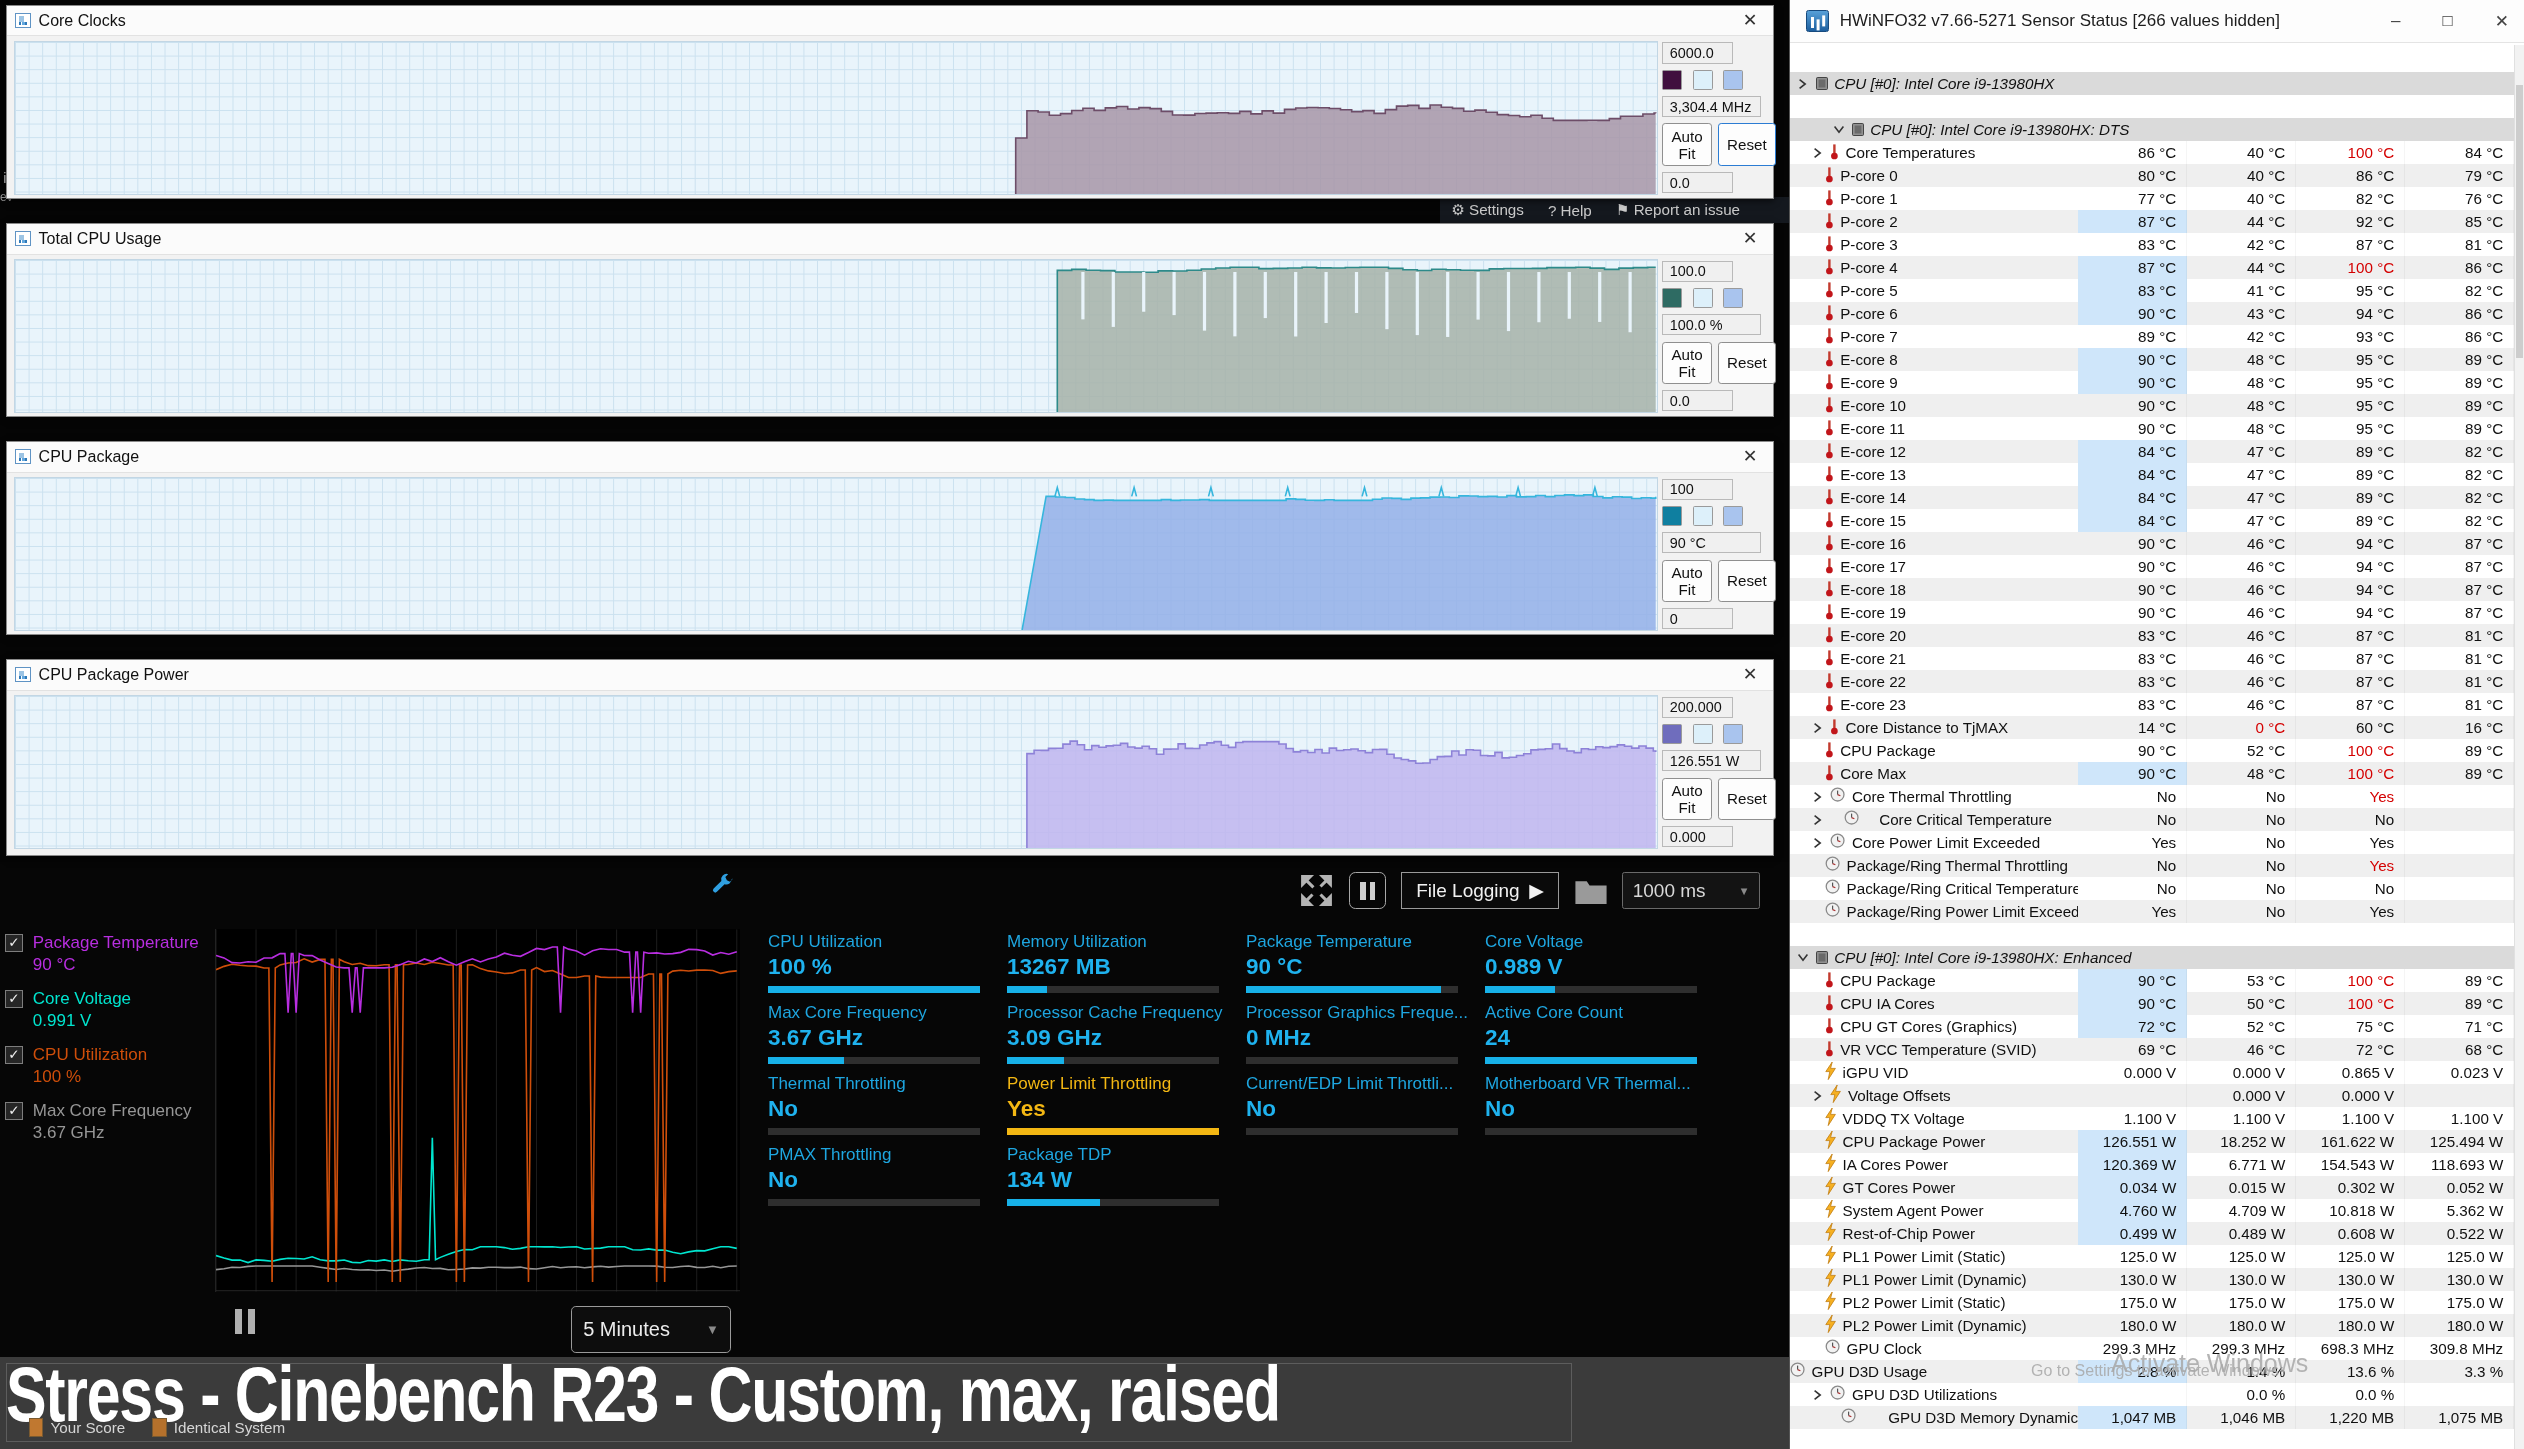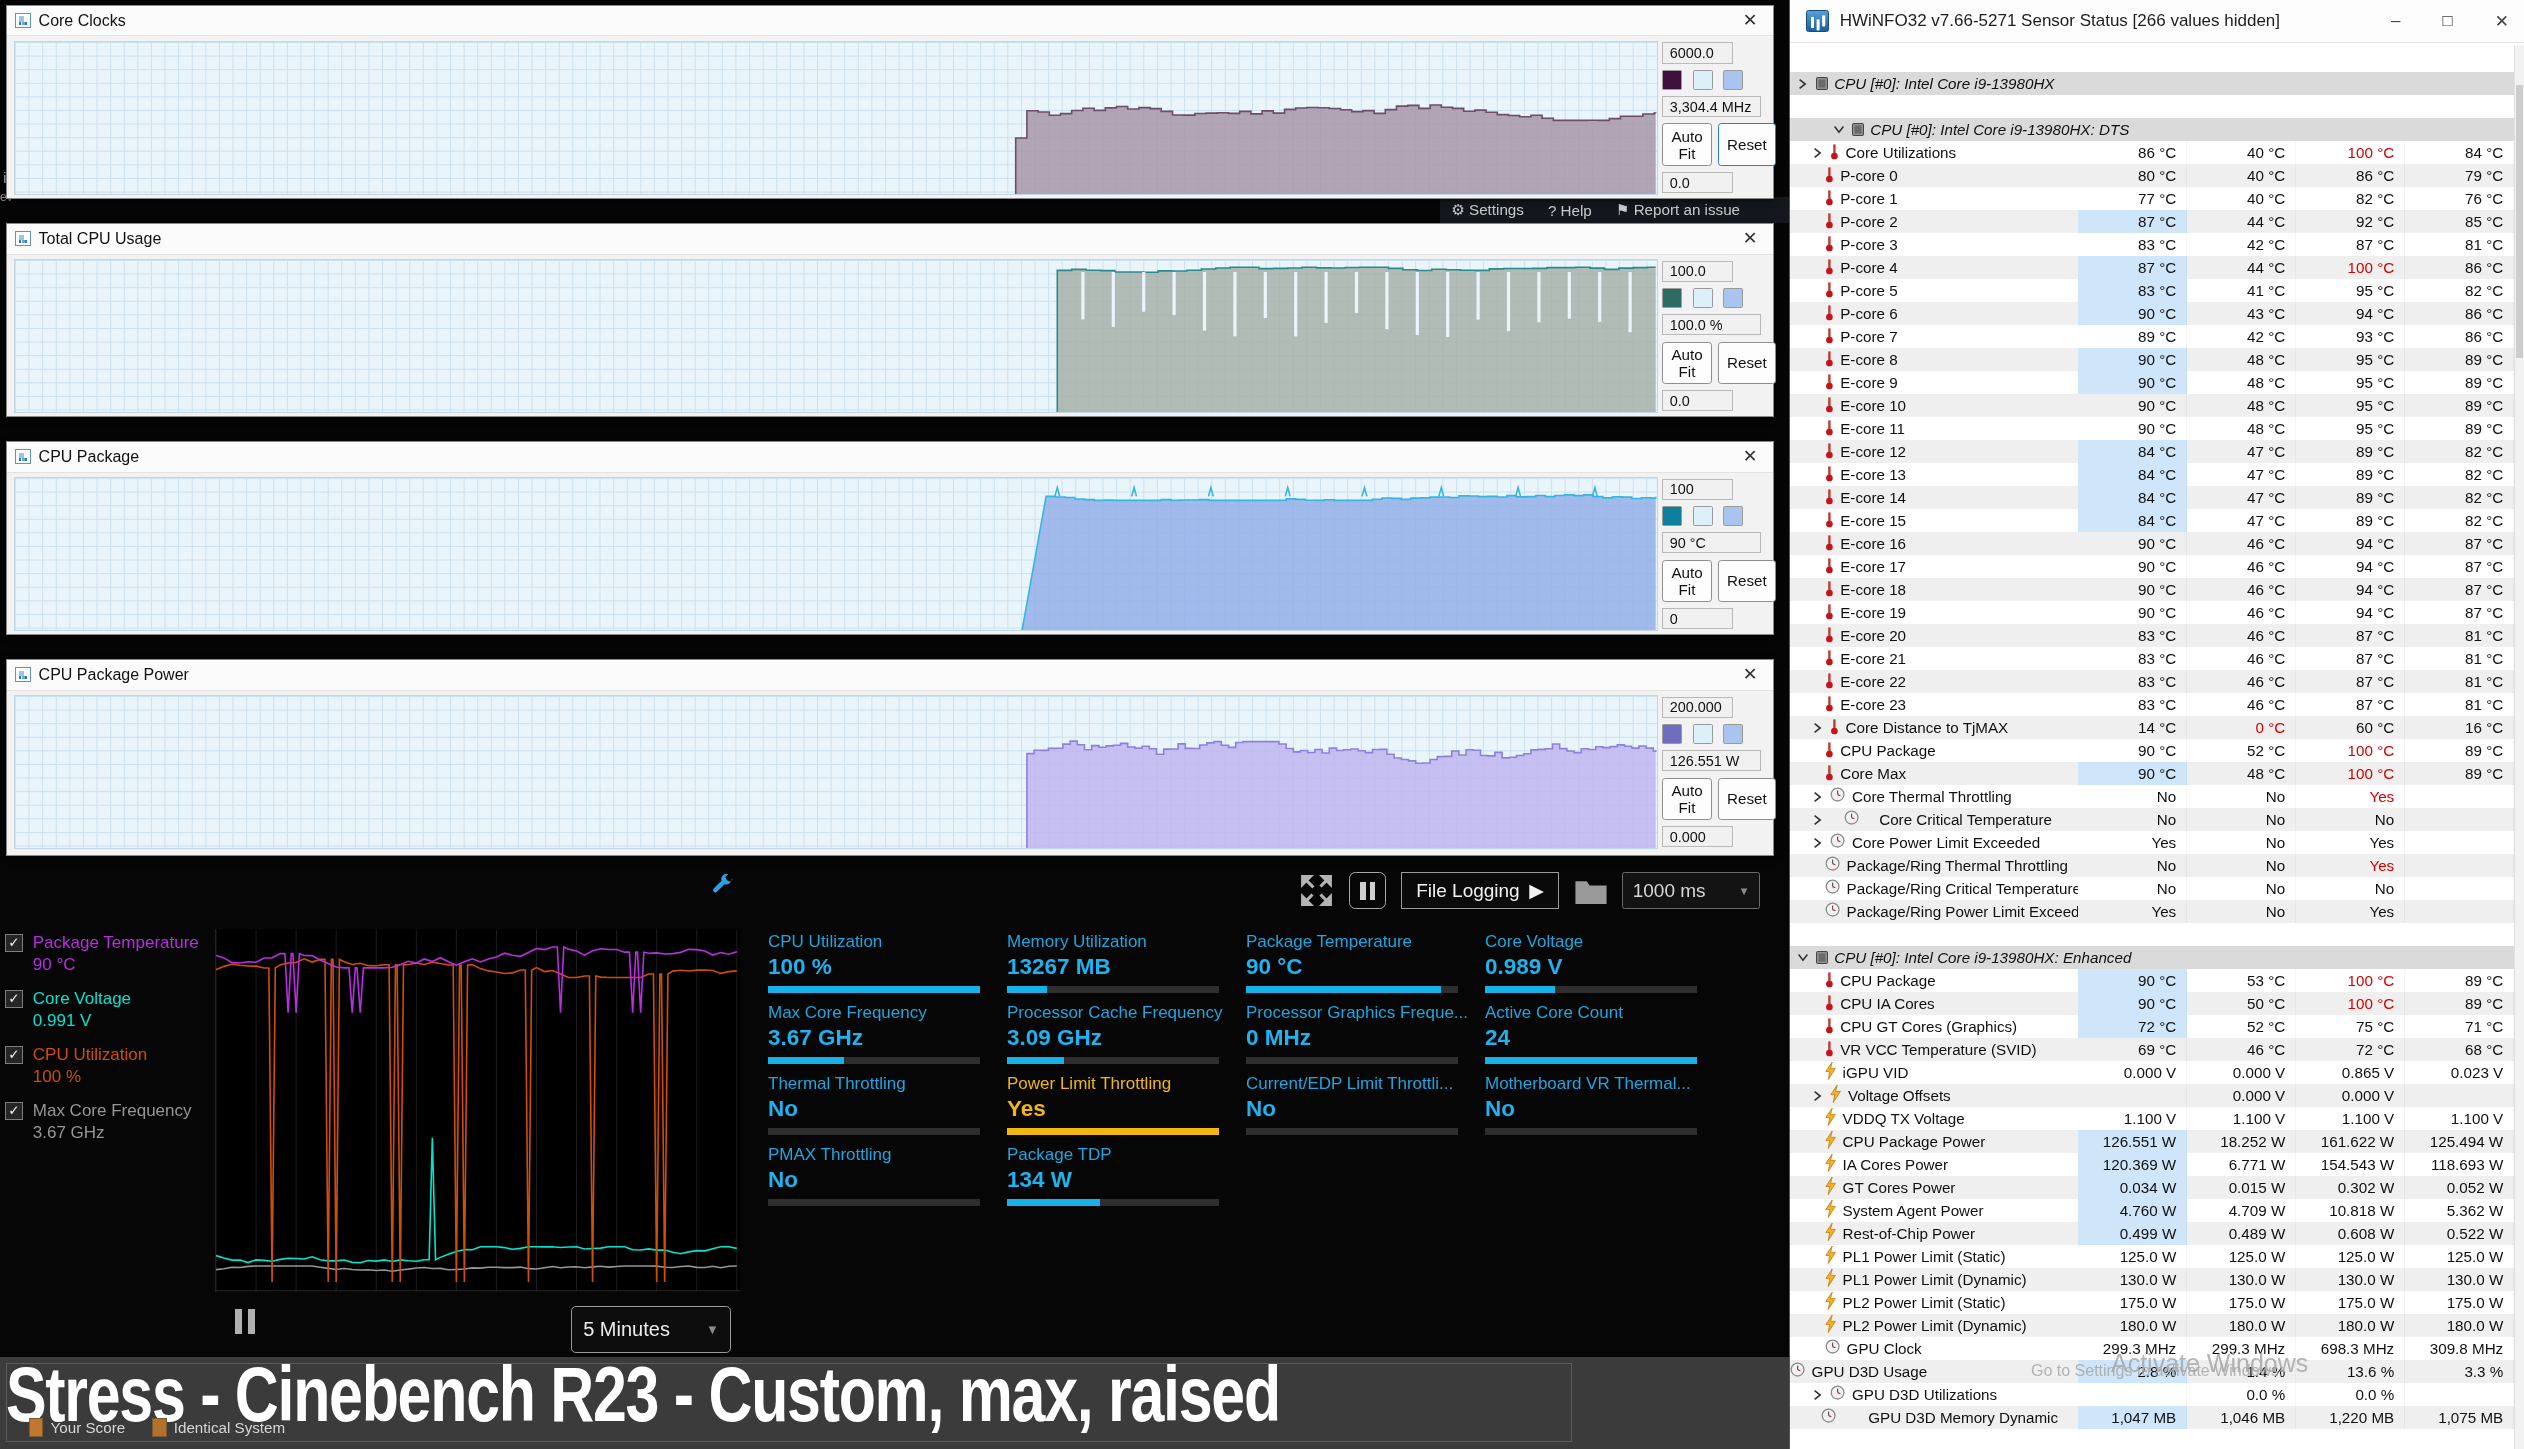--- a/index.html
+++ b/index.html
@@ -490,21 +490,21 @@
           <span class="hw-name" style="padding-left: 21px;">
             <span class="chev">
               <svg width="8.8" height="12" viewBox="0 0 11 15">
                 <polyline points="2,2 9,7.5 2,13" fill="none" stroke="#333" stroke-width="2"></polyline>
               </svg>
             </span>
             <span><svg width="8.8" height="18.4" viewBox="0 0 11 23">
                 <line x1="5.5" y1="3" x2="5.5" y2="14" stroke="#c23a2e" stroke-width="3"></line>
                 <circle cx="5.5" cy="17.5" r="4.2" fill="#c1151a"></circle>
               </svg></span>
-            <span>Core Utilizations</span>
+            <span>Core Temperatures</span>
           </span>
           <span class="hw-cell">86 °C</span>
           <span class="hw-cell">40 °C</span>
           <span class="hw-cell red">100 °C</span>
           <span class="hw-cell">84 °C</span>
         </div>
         <div class="hw-row stripe">
           <span class="hw-name" style="padding-left: 35px;">
             <span><svg width="8.8" height="18.4" viewBox="0 0 11 23">
                 <line x1="5.5" y1="3" x2="5.5" y2="14" stroke="#c23a2e" stroke-width="3"></line>
@@ -1213,21 +1213,21 @@
                 <line x1="9.5" y1="9.5" x2="13" y2="11" stroke="#a33" stroke-width="1.5"></line>
               </svg></span>
             <span>GPU D3D Utilizations</span>
           </span>
           <span class="hw-cell"></span>
           <span class="hw-cell">0.0 %</span>
           <span class="hw-cell">0.0 %</span>
           <span class="hw-cell"></span>
         </div>
         <div class="hw-row stripe">
-          <span class="hw-name" style="padding-left: 31px; gap: 32px;">
+          <span class="hw-name" style="padding-left: 51px; gap: 32px;">
             <span><svg width="15.2" height="15.2" viewBox="0 0 19 19">
                 <circle cx="9.5" cy="9.5" r="8" fill="#f2f2f2" stroke="#8a8a8a" stroke-width="1.6"></circle>
                 <line x1="9.5" y1="9.5" x2="9.5" y2="4.5" stroke="#555" stroke-width="1.5"></line>
                 <line x1="9.5" y1="9.5" x2="13" y2="11" stroke="#a33" stroke-width="1.5"></line>
               </svg></span>
             <span>GPU D3D Memory Dynamic</span>
           </span>
           <span class="hw-cell hl">1,047 MB</span>
           <span class="hw-cell">1,046 MB</span>
           <span class="hw-cell">1,220 MB</span>

